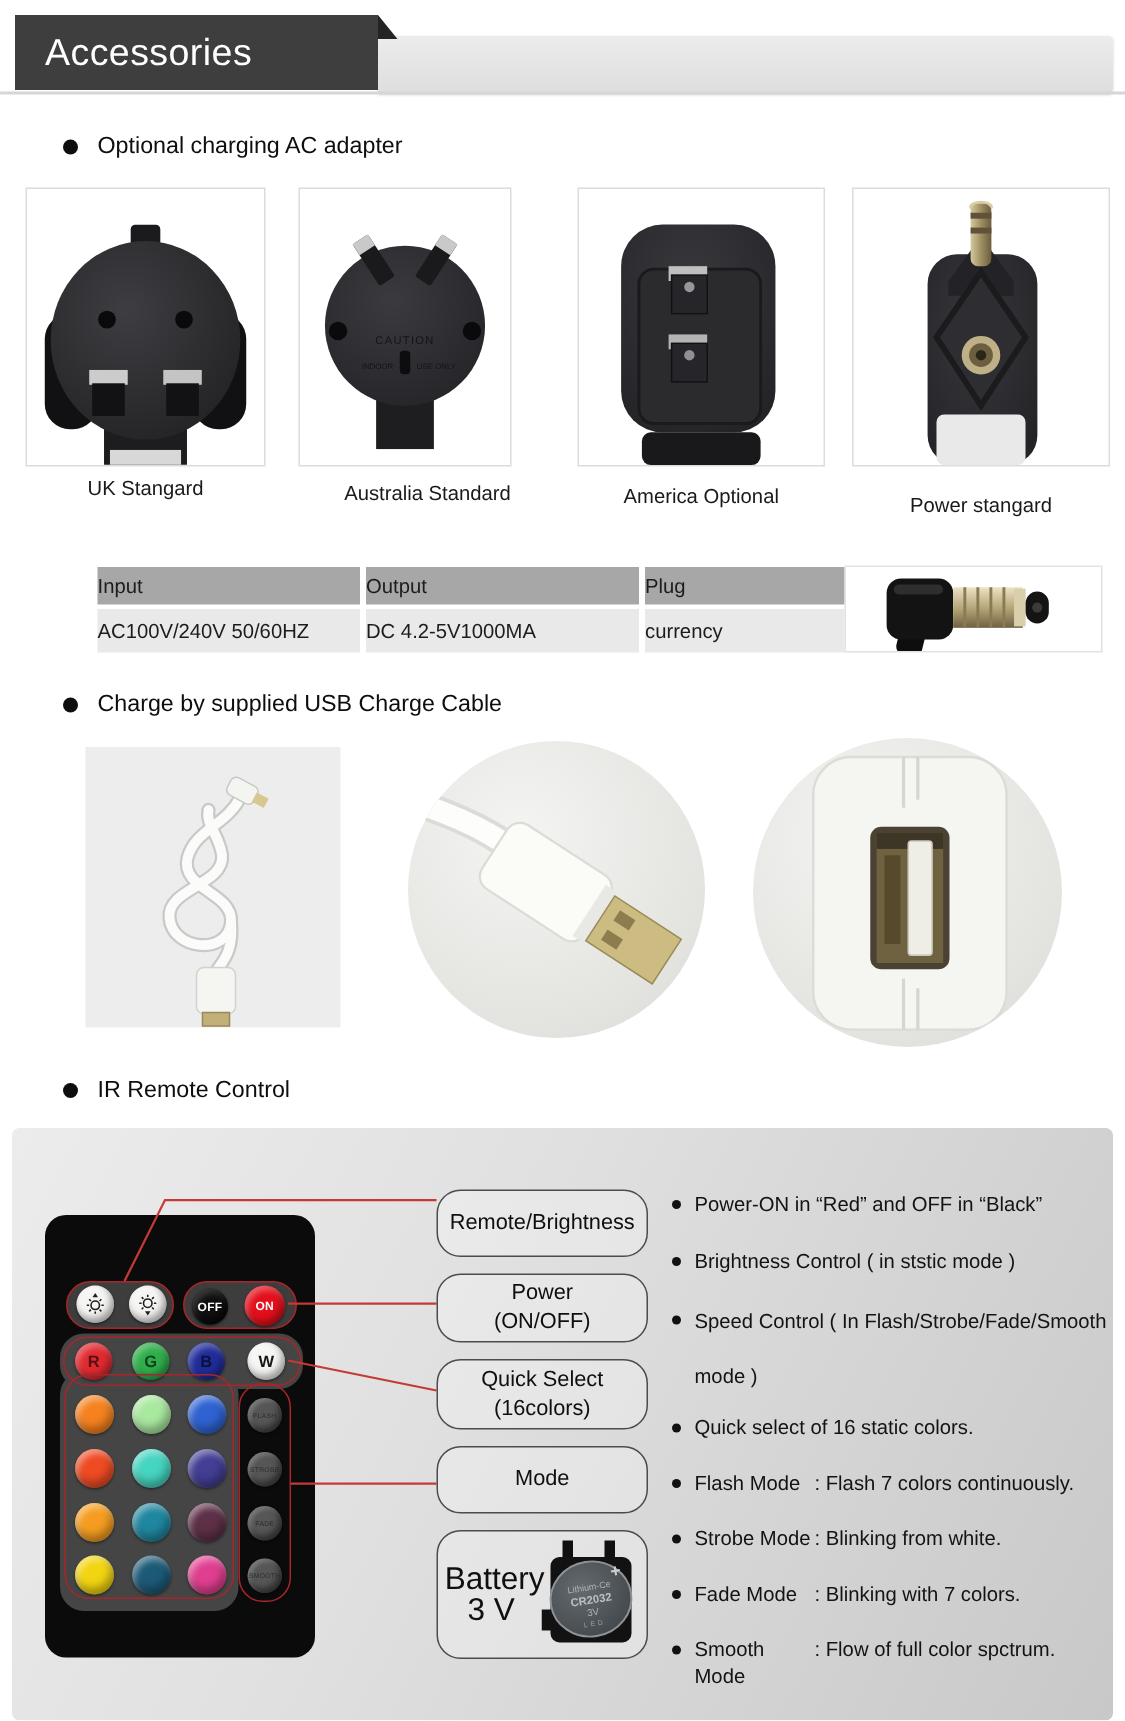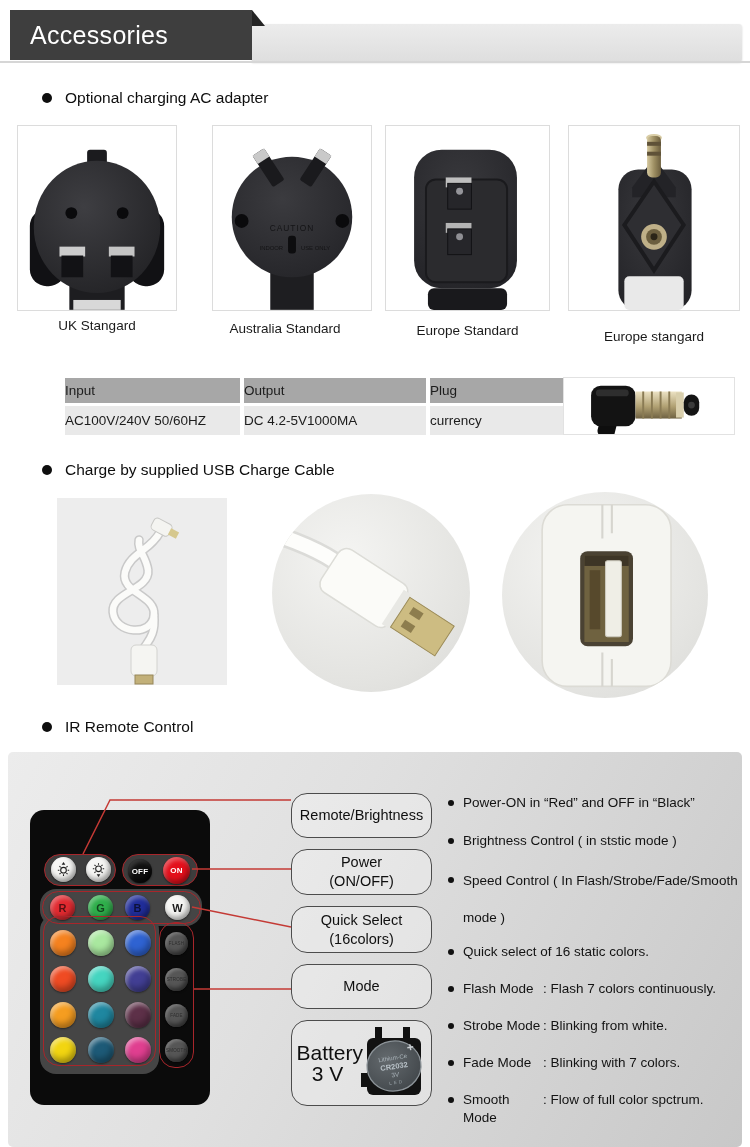--- a/index.html
+++ b/index.html
@@ -112,21 +112,21 @@
       <ellipse cx="80" cy="102" rx="64" ry="67" fill="url(#gUK)"></ellipse>
       <circle cx="54" cy="88" r="6" fill="#0a0a0c"></circle>
       <circle cx="106" cy="88" r="6" fill="#0a0a0c"></circle>
       <rect x="42" y="122" width="26" height="10" fill="#cccccc"></rect>
       <rect x="44" y="131" width="22" height="22" fill="#121215"></rect>
       <rect x="92" y="122" width="26" height="10" fill="#c4c4c4"></rect>
       <rect x="94" y="131" width="22" height="22" fill="#121215"></rect>
       <rect x="56" y="176" width="48" height="10" fill="#d8d8d8"></rect>
     </svg>
   </figure>
-  <figure class="plug" style="left:212px;width:160px;">
+  <figure class="plug" style="left:199px;width:142px;">
     <svg viewBox="0 0 160 186">
       <defs>
           <radialGradient id="gAU" cx="42%" cy="35%" r="75%">
         <stop offset="0" stop-color="#3b3b3f"></stop>
             <stop offset="1" stop-color="#242428"></stop>
           </radialGradient>
         </defs>
       <rect x="58" y="140" width="44" height="46" fill="#1e1e21"></rect>
       <circle cx="80" cy="92" r="61" fill="url(#gAU)"></circle>
       <g transform="rotate(-33 60 48)">
@@ -185,22 +185,22 @@
       <rect x="73" y="26" width="14" height="4" fill="#5f5238"></rect>
       <polygon points="80,56 110,100 80,146 50,100" fill="#2e2e32" stroke="#1b1b1e" stroke-width="4"></polygon>
       <circle cx="80" cy="112" r="13" fill="#bfb088"></circle>
       <circle cx="80" cy="112" r="8" fill="#6c5f3f"></circle>
       <circle cx="80" cy="112" r="3.5" fill="#2b2518"></circle>
       <rect x="50" y="152" width="60" height="34" rx="5" fill="#e9e9e9"></rect>
     </svg>
   </figure>
   <div class="plug-label" style="left:17px;width:160px;top:318px;">UK Stangard</div>
   <div class="plug-label" style="left:205px;width:160px;top:321px;">Australia Standard</div>
-  <div class="plug-label" style="left:385px;width:165px;top:323px;">Europe Standard</div>
-  <div class="plug-label" style="left:568px;width:172px;top:329px;">Europe stangard</div>
+  <div class="plug-label" style="left:385px;width:165px;top:323px;">America Optional</div>
+  <div class="plug-label" style="left:568px;width:172px;top:329px;">Power stangard</div>
 
   <div class="spec-table">
     <div class="cell th c1">Input</div>
     <div class="cell th c2">Output</div>
     <div class="cell th c3">Plug</div>
     <div class="cell td c1">AC100V/240V 50/60HZ</div>
     <div class="cell td c2">DC 4.2-5V1000MA</div>
     <div class="cell td c3">currency</div>
   </div>
 

